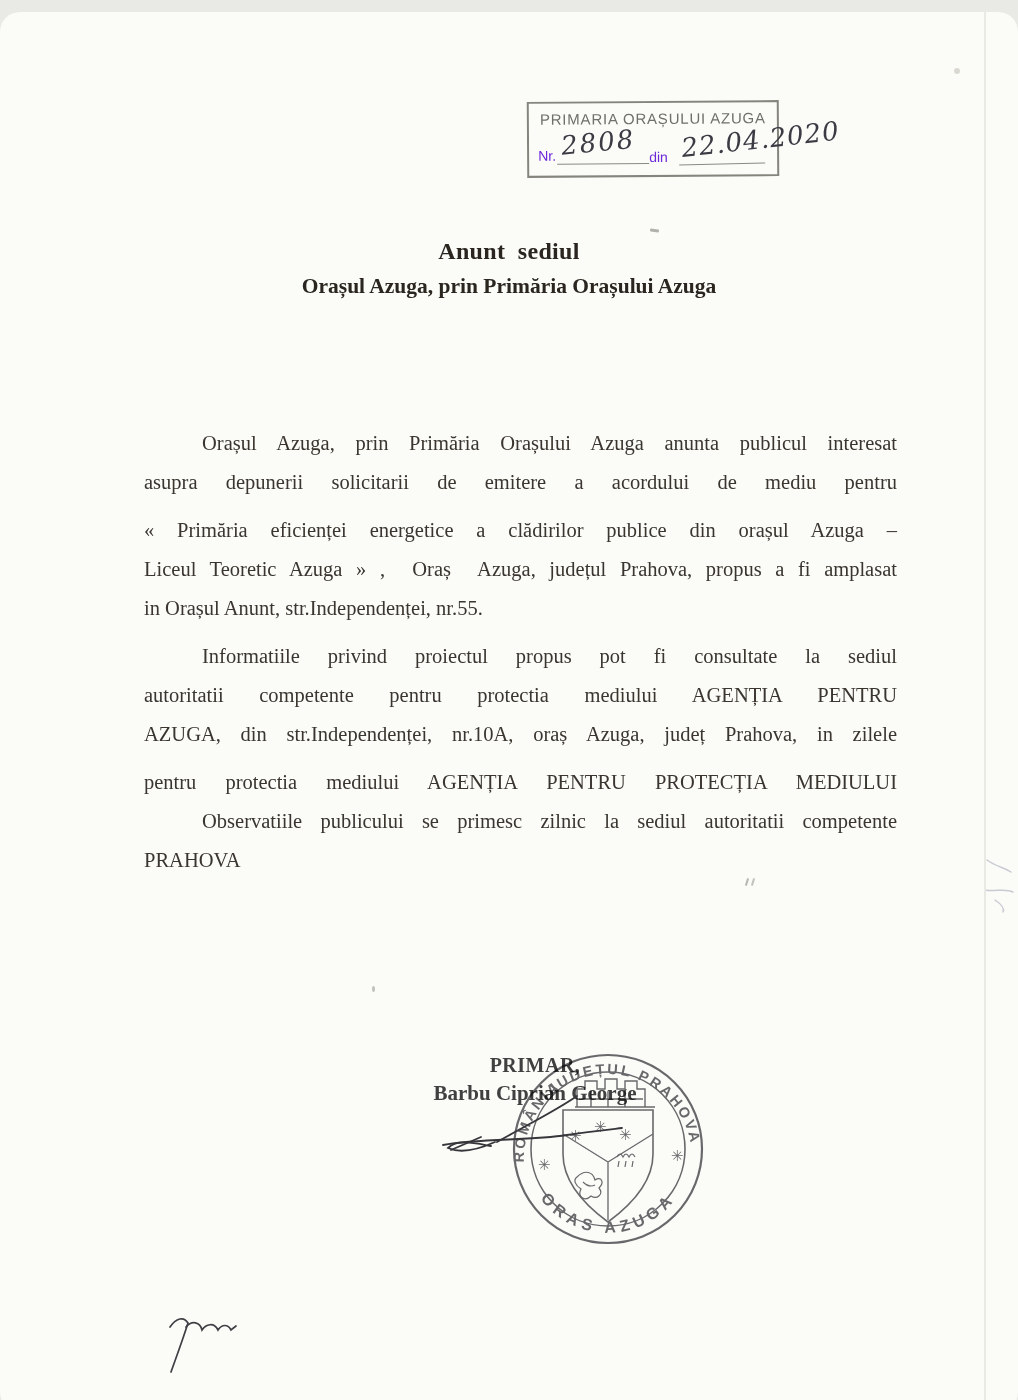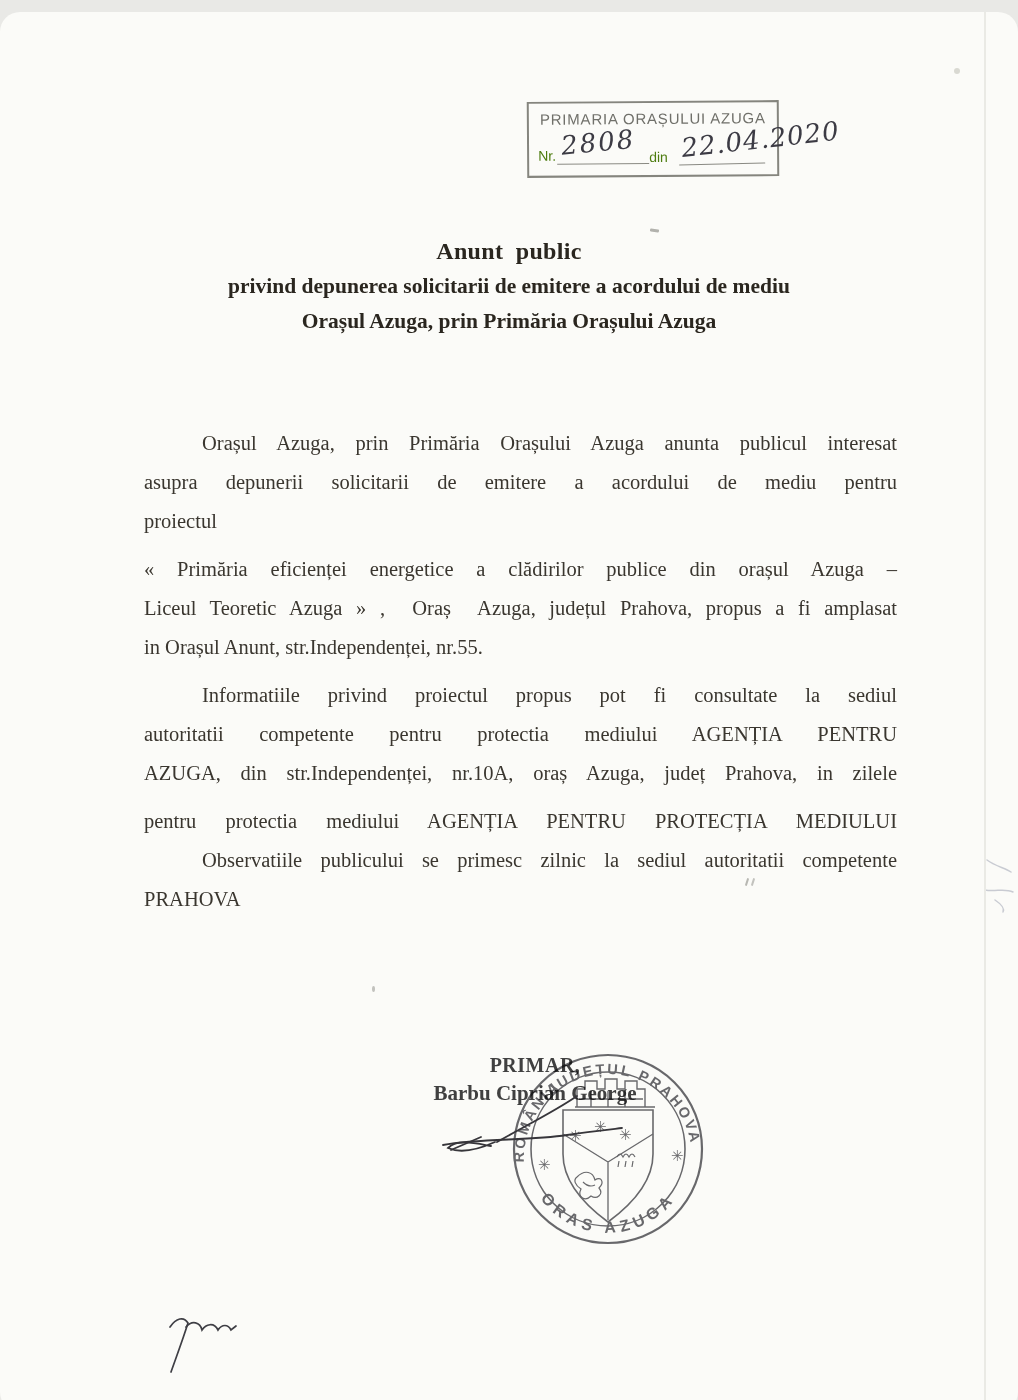--- a/index.html
+++ b/index.html
@@ -9,21 +9,21 @@
     font-family:"Liberation Serif", serif;color:#3a362f;border-radius:20px;
   }
   
   .reg-box{
     position:absolute;left:527px;top:89px;width:248px;height:72px;
     border:2px solid #85857e;transform:rotate(-0.4deg);
     font-family:"Liberation Sans", sans-serif;color:#70706a;
   }
   .reg-office{position:absolute;top:7px;left:0;width:100%;text-align:center;
     font-size:15px;letter-spacing:0.8px;white-space:pre;}
-  .reg-label{position:absolute;font-size:14px;color:#4d7c0f;}
+  .reg-label{position:absolute;font-size:14px;color:#6d28d9;}
   .reg-nr-label{left:9px;top:44px;}
   .reg-din-label{left:120px;top:46px;}
   .hand{
     font-family:"DejaVu Serif", serif;font-style:italic;color:#3c3b44;
     position:absolute;white-space:nowrap;
   }
   .hand-nr{left:32px;top:24px;font-size:26px;transform:rotate(-5deg);letter-spacing:2px;}
   .hand-date{left:152px;top:22px;font-size:26px;transform:rotate(-6deg);letter-spacing:1px;}
   .reg-underline{position:absolute;height:0;border-top:1.5px solid #8a8a83;}
   .u1{left:28px;top:60px;width:92px;}
@@ -70,30 +70,28 @@
     <div class="reg-office">PRIMARIA ORAȘULUI AZUGA</div>
     <div class="reg-label reg-nr-label">Nr.</div>
     <div class="hand hand-nr">2808</div>
     <div class="reg-underline u1"></div>
     <div class="reg-label reg-din-label">din</div>
     <div class="hand hand-date">22.04.2020</div>
     <div class="reg-underline u2"></div>
   </div>
 
   <div class="title">
-    <div class="title-line t1">Anunt  public</div>
-    <div class="title-line t2">privind depunerea solicitarii de emitere a acordului de mediu</div>
+    <div class="title-line t1">Anunt  sediul</div>
     <div class="title-line t3">Orașul Azuga, prin Primăria Orașului Azuga</div>
   </div>
 
   <div class="body-text">
     <div class="para">
       <div class="line just indent">Orașul Azuga, prin Primăria Orașului Azuga anunta publicul interesat</div>
       <div class="line just">asupra depunerii solicitarii de emitere a acordului de mediu pentru</div>
-      <div class="line">proiectul</div>
     </div>
     <div class="para">
       <div class="line just">« Primăria eficienței energetice a clădirilor publice din orașul Azuga –</div>
       <div class="line just">Liceul Teoretic Azuga » ,  Oraș  Azuga, județul Prahova, propus a fi amplasat</div>
       <div class="line">in Orașul Anunt, str.Independenței, nr.55.</div>
     </div>
     <div class="para">
       <div class="line just indent">Informatiile privind proiectul propus pot fi consultate la sediul</div>
       <div class="line just">autoritatii competente pentru protectia mediului AGENȚIA PENTRU</div>
       <div class="line just">AZUGA, din str.Independenței, nr.10A, oraș Azuga, județ Prahova, in zilele</div>

